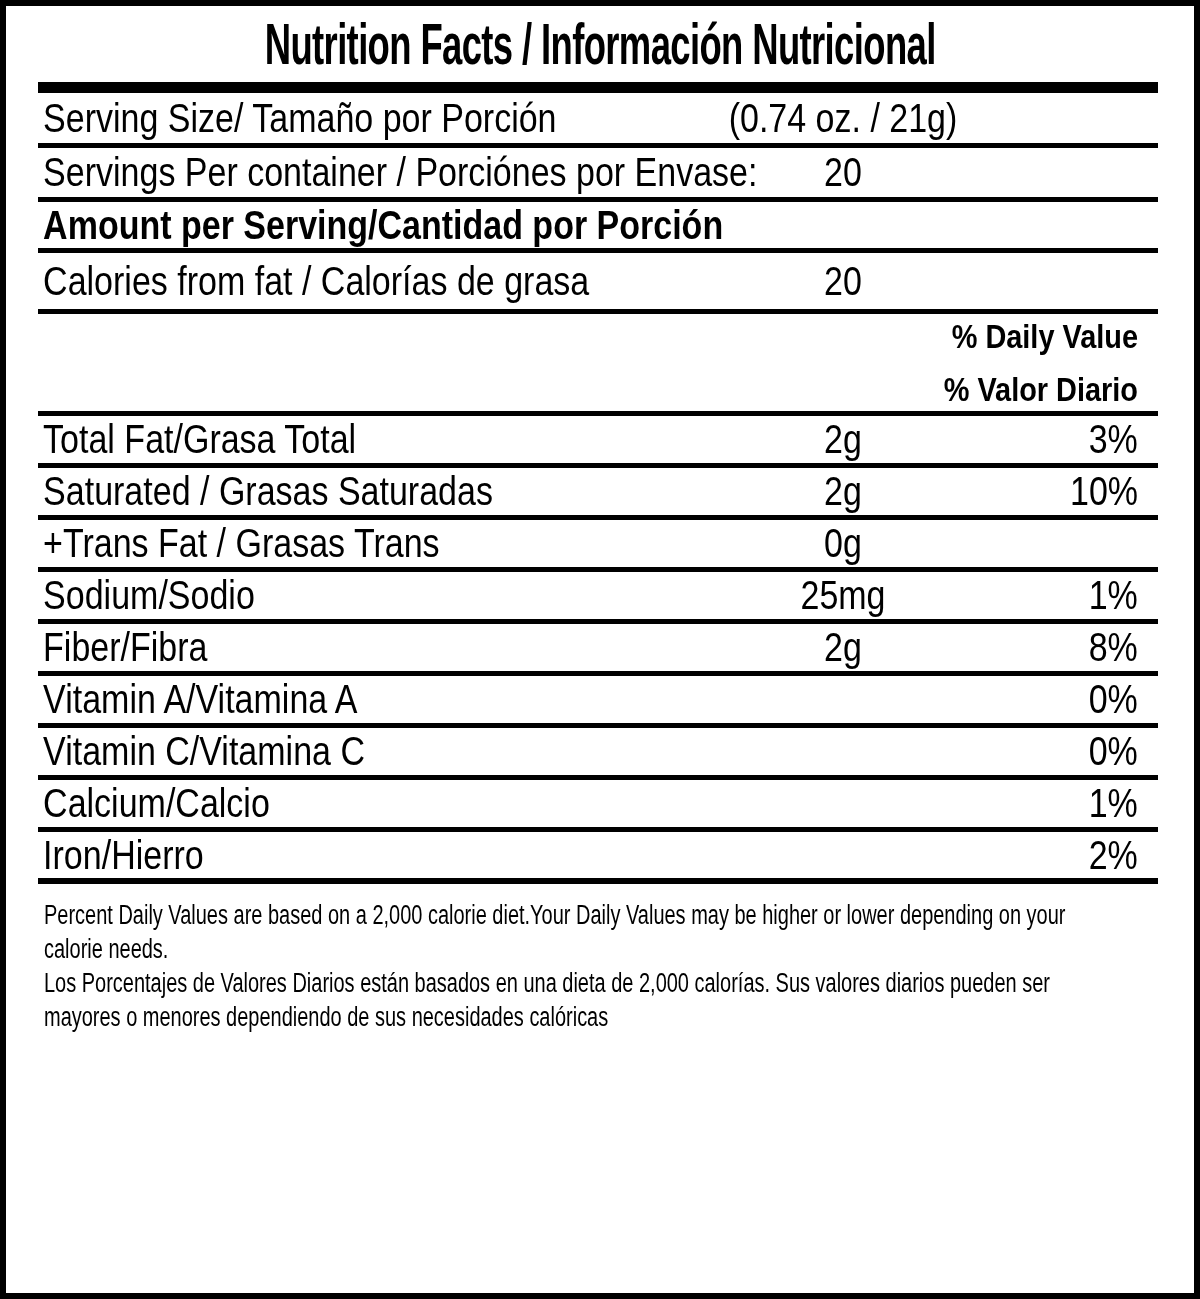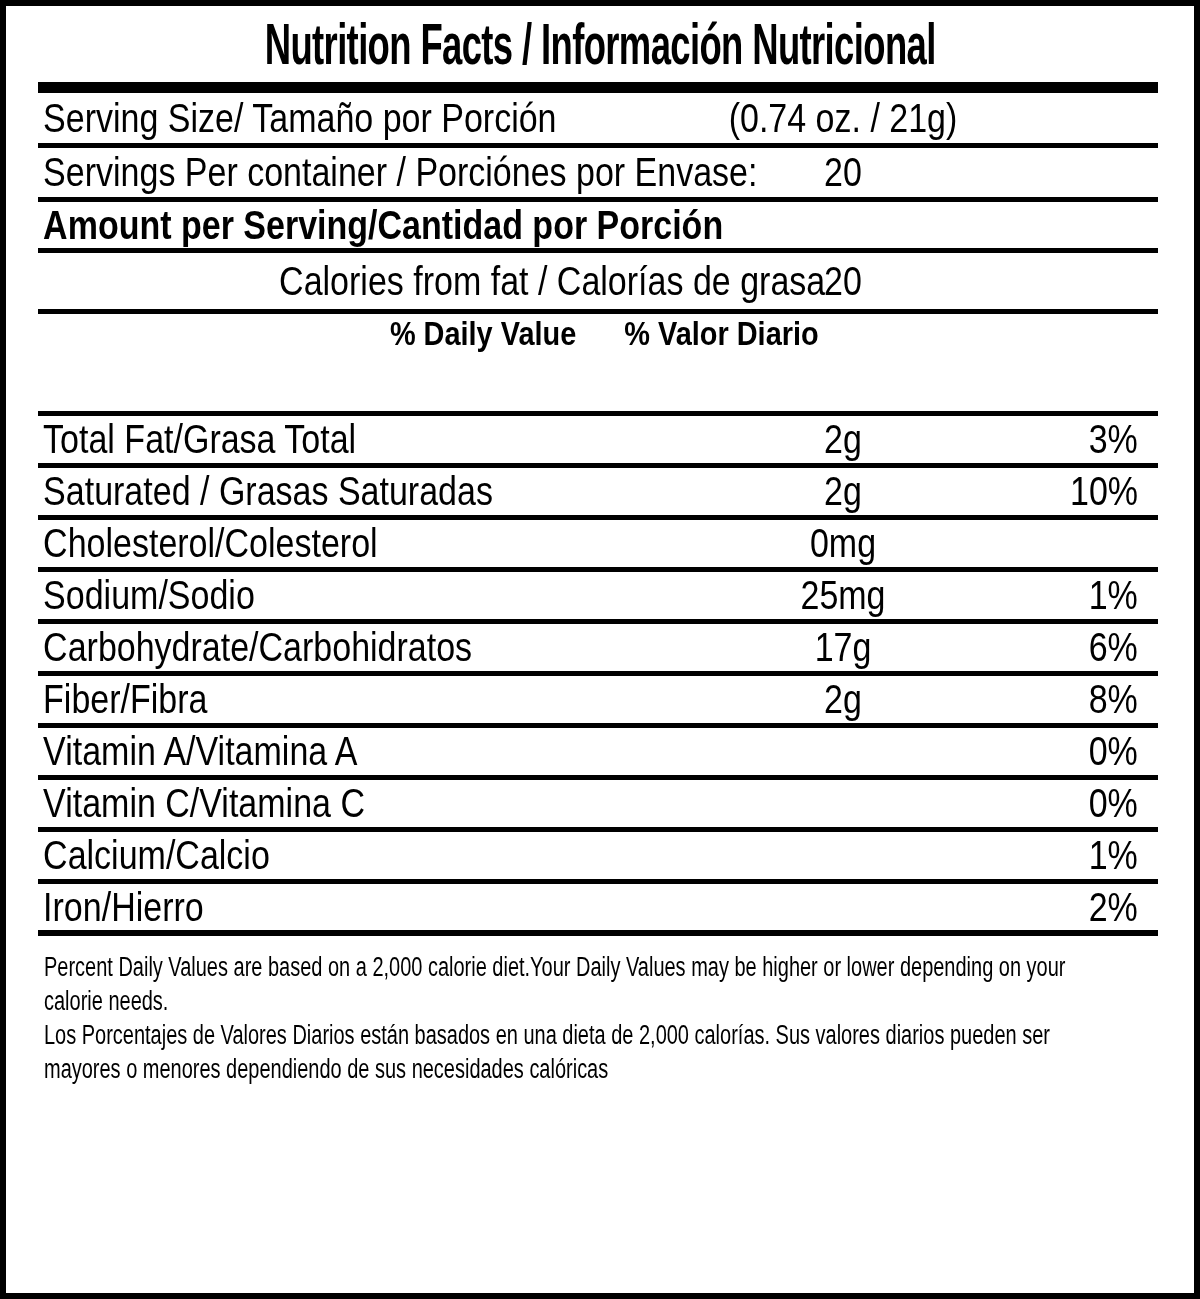--- a/index.html
+++ b/index.html
@@ -45,21 +45,21 @@
     height: 47px;
     border-bottom: 5px solid #000000;
     display: flex;
     align-items: center;
     font-size: 40px;
   }
   .r-serving  { height: 50px; }
   .r-servings { height: 49px; }
   .r-sect     { height: 46px; align-items: flex-end; }
   .r-cal      { height: 44px; }
-  .r-calfat   { height: 56px; justify-content: center; }
+  .r-calfat   { height: 56px; }
   .row.last   { height: 46px; border-bottom-width: 6px; }
   .lbl {
     display: inline-block;
     padding-left: 6px;
     white-space: nowrap;
     transform: scaleX(0.85);
     transform-origin: 0 50%;
   }
   .bold { font-weight: bold; }
   .amt {
@@ -76,21 +76,21 @@
     right: 20px;
     text-align: right;
     white-space: nowrap;
     transform: scaleX(0.85);
     transform-origin: 100% 50%;
   }
   .dvblock {
     height: 97px;
     border-bottom: 5px solid #000000;
     display: flex;
-    flex-direction: row;
+    flex-direction: column;
     justify-content: center;
     gap: 14px;
     padding-right: 20px;
     box-sizing: content-box;
   }
   .dv-line {
     font-size: 34px;
     font-weight: bold;
     text-align: right;
     white-space: nowrap;
@@ -151,38 +151,33 @@
       <span class="amt">2g</span>
       <span class="pct">3%</span>
     </div>
 
     <div class="row">
       <span class="lbl">Saturated / Grasas Saturadas</span>
       <span class="amt">2g</span>
       <span class="pct">10%</span>
     </div>
 
-
-    <div class="row">
-      <span class="lbl">Cholesterol/Colesterol</span>
-      <span class="amt">0mg</span>
+    <div class="row">
+      <span class="lbl">+Trans Fat / Grasas Trans</span>
+      <span class="amt">0g</span>
       <span class="pct"></span>
     </div>
+
 
     <div class="row">
       <span class="lbl">Sodium/Sodio</span>
       <span class="amt">25mg</span>
       <span class="pct">1%</span>
     </div>
 
-    <div class="row">
-      <span class="lbl">Carbohydrate/Carbohidratos</span>
-      <span class="amt">17g</span>
-      <span class="pct">6%</span>
-    </div>
 
     <div class="row">
       <span class="lbl">Fiber/Fibra</span>
       <span class="amt">2g</span>
       <span class="pct">8%</span>
     </div>
 
 
 
     <div class="row">

